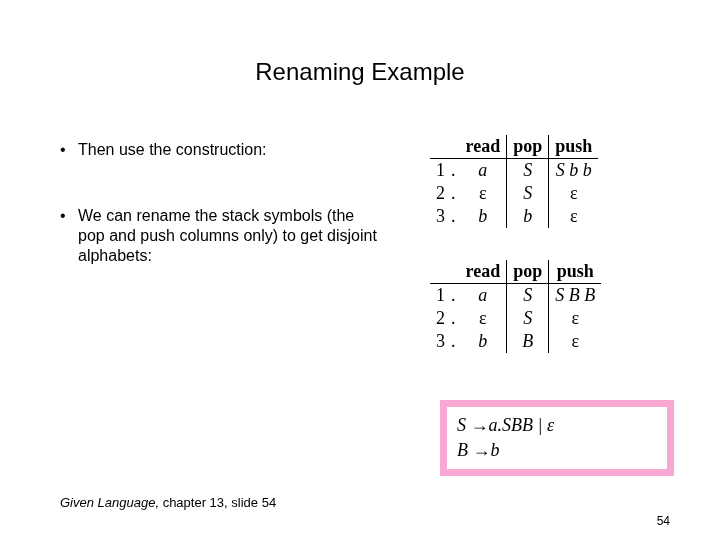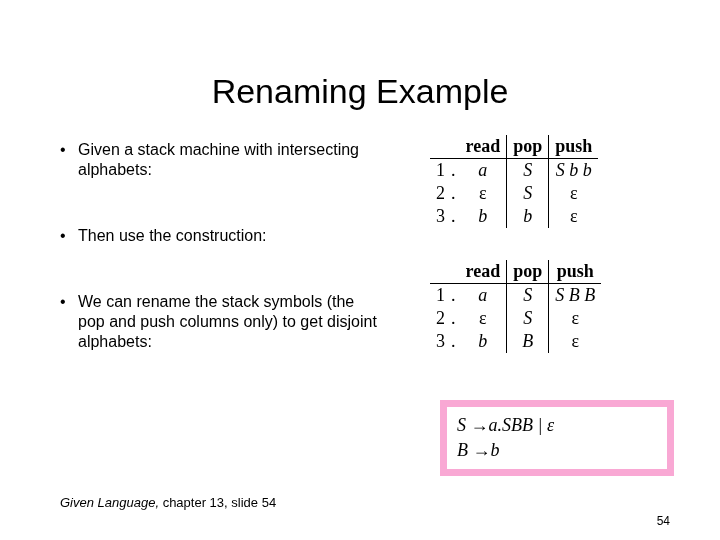--- a/index.html
+++ b/index.html
@@ -17,23 +17,22 @@
     height: 540px;
     position: relative;
     box-sizing: border-box;
   }
   .title {
     position: absolute;
     top: 58px;
     left: 0;
     width: 720px;
     text-align: center;
-    font-size: 34px;
+    font-size: 24px;
     font-weight: 400;
-    margin-top: 14px;
   }
   .bullets {
     position: absolute;
     left: 60px;
     top: 140px;
     width: 320px;
   }
   .bullet {
     font-size: 16px;
     line-height: 1.25;
@@ -109,21 +108,20 @@
   }
 </style>
 </head>
 <body>
 
 <div class="slide">
 
   <div class="title">Renaming Example</div>
 
   <div class="bullets">
-    <div class="bullet">Given a stack machine with intersecting alphabets:</div>
     <div class="bullet">Then use the construction:</div>
     <div class="bullet">We can rename the stack symbols (the pop and push columns only) to get disjoint alphabets:</div>
   </div>
 
   <div class="table tbl1">
     <table>
       <tbody>
           <tr class="hdr">
         <td class="rownum"></td>
             <td class="rowdot"></td>

